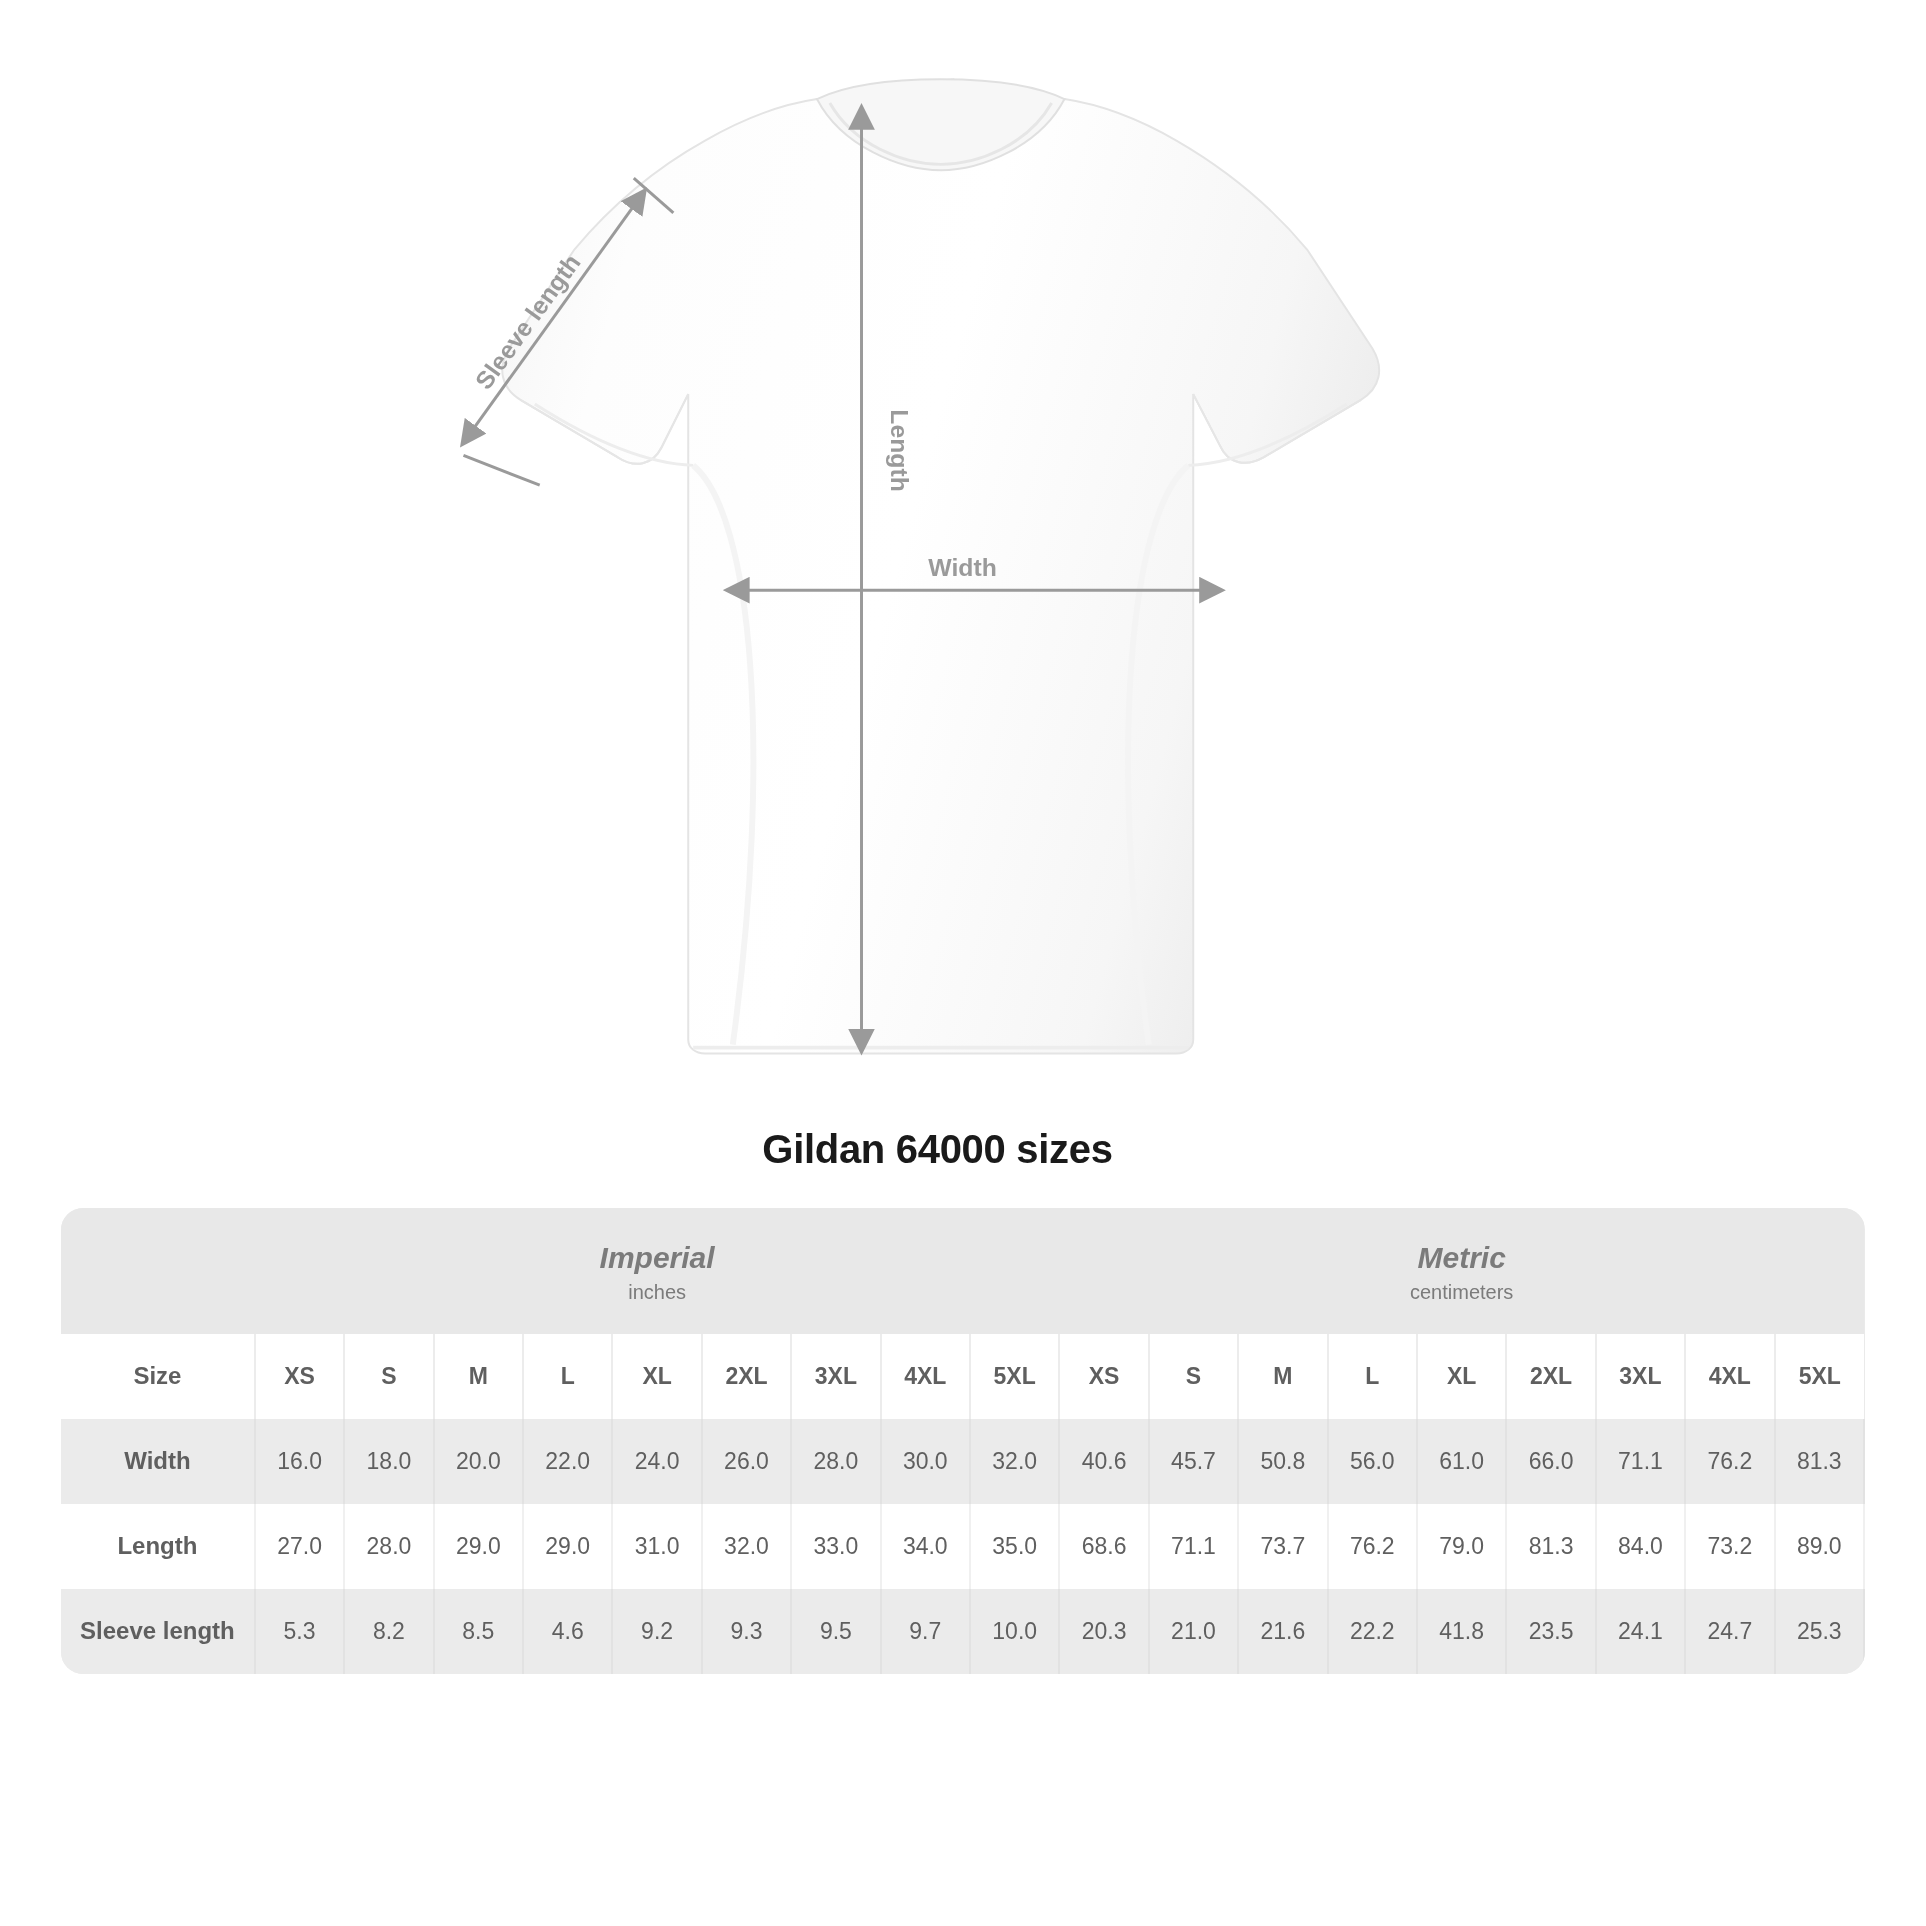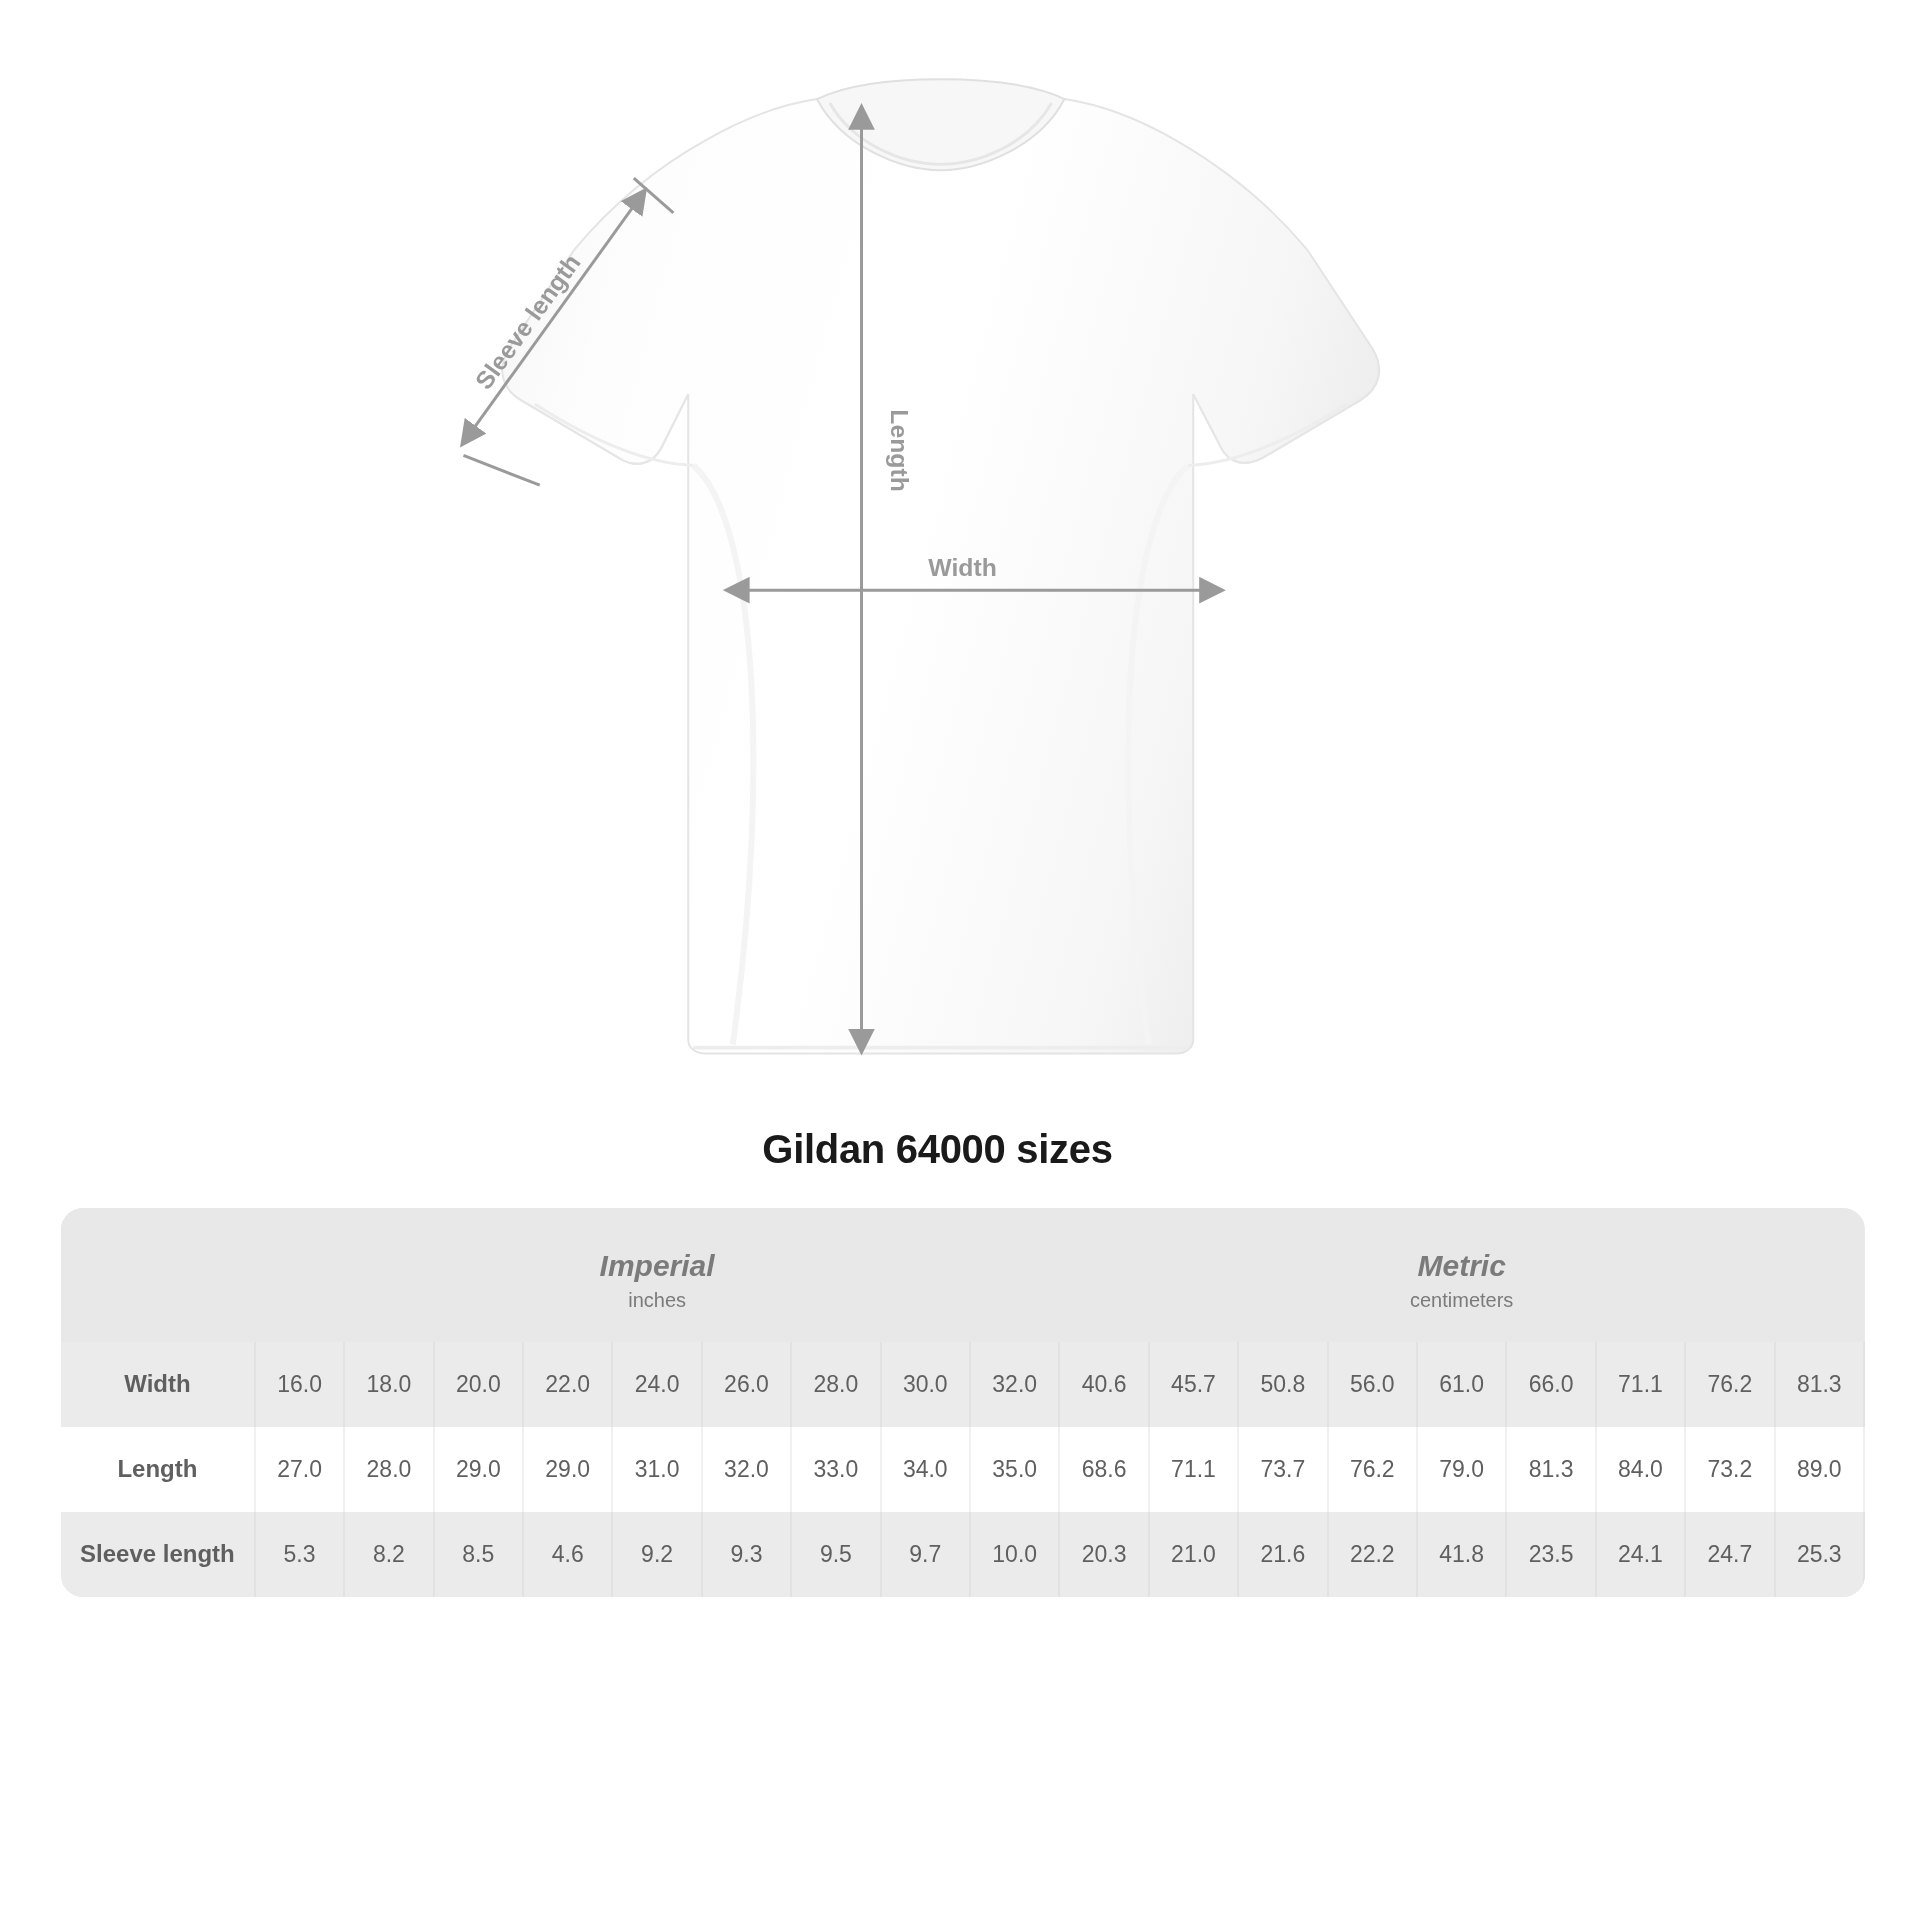--- a/index.html
+++ b/index.html
@@ -66,21 +66,21 @@
     border-collapse: collapse;
     table-layout: fixed;
   }
   table.size-table td, table.size-table th {
     text-align: center;
     vertical-align: middle;
     font-family: "Liberation Sans", sans-serif;
   }
   .unit-row td {
     background: #e8e8e8;
-    padding: 39px 0 30px 0;
+    padding: 31px 0 30px 0;
     border: none;
   }
   .unit-name {
     font-size: 30px;
     font-weight: bold;
     font-style: italic;
     color: #7b7b7b;
     line-height: 1.25;
   }
   .unit-sub {
@@ -243,20 +243,41 @@
           <td colspan="9">
             <div class="unit-name">Imperial</div>
             <div class="unit-sub">inches</div>
           </td>
           <td colspan="9">
             <div class="unit-name">Metric</div>
             <div class="unit-sub">centimeters</div>
           </td>
         </tr>
 
+        <tr class="head-row">
+          <td class="rowlabel">Size</td>
+          <td>XS</td>
+          <td>S</td>
+          <td>M</td>
+          <td>L</td>
+          <td>XL</td>
+          <td>2XL</td>
+          <td>3XL</td>
+          <td>4XL</td>
+          <td>5XL</td>
+          <td>XS</td>
+          <td>S</td>
+          <td>M</td>
+          <td>L</td>
+          <td>XL</td>
+          <td>2XL</td>
+          <td>3XL</td>
+          <td>4XL</td>
+          <td>5XL</td>
+        </tr>
 
         <tr class="data-row shade">
           <td class="rowlabel">Width</td>
           <td>16.0</td>
           <td>18.0</td>
           <td>20.0</td>
           <td>22.0</td>
           <td>24.0</td>
           <td>26.0</td>
           <td>28.0</td>

